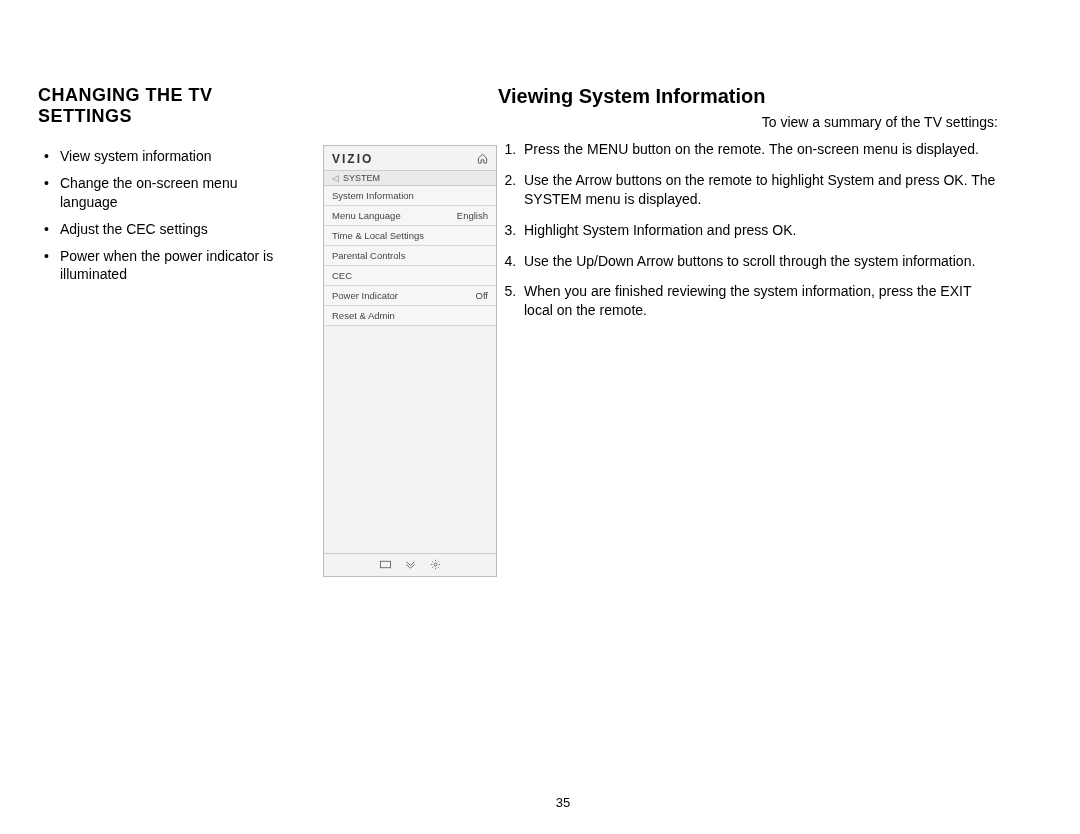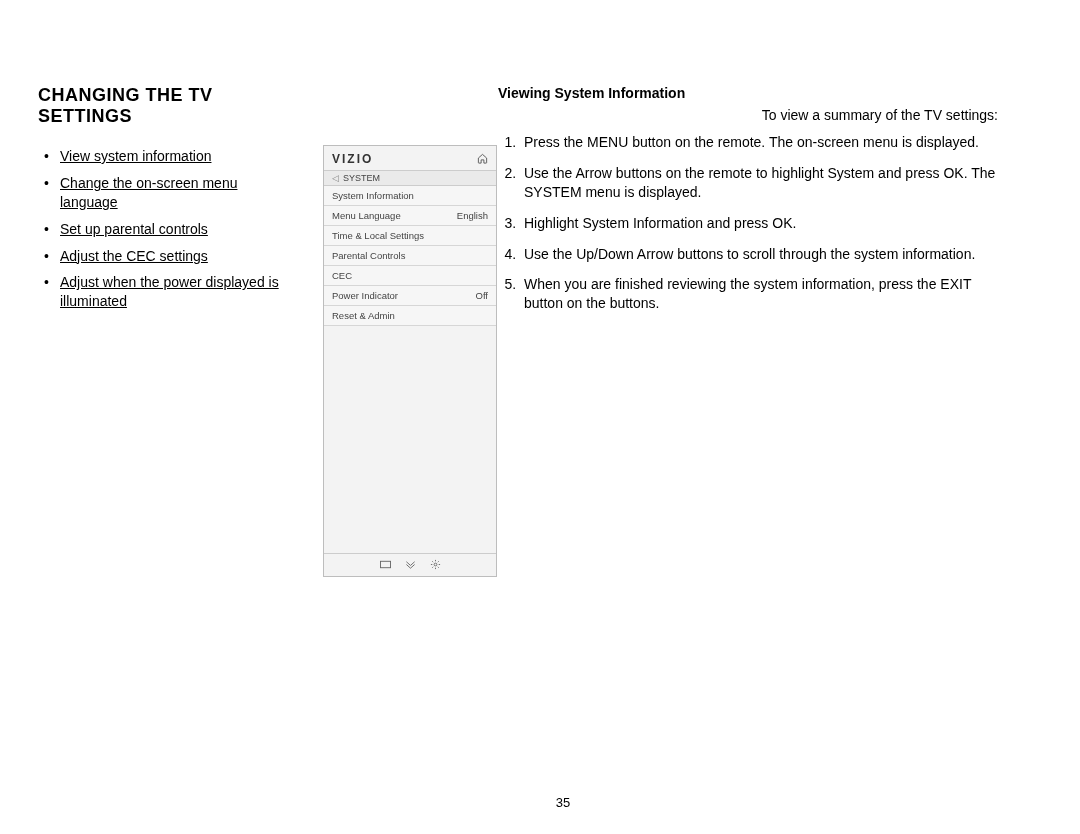--- a/index.html
+++ b/index.html
@@ -29,38 +29,37 @@
   .col-right {
     width: 500px;
   }
   h1 {
     font-size: 18px;
     font-weight: bold;
     letter-spacing: 0.5px;
     margin: 0 0 20px 0;
   }
   h2 {
-    font-size: 14px;
+    font-size: 20px;
     font-weight: bold;
     margin: 0 0 6px 0;
   }
   p.intro {
     margin: 0 0 10px 0;
     text-align: right;
   }
   ul.bullets {
     list-style: none;
     padding-left: 22px;
     margin: 0;
   }
   ul.bullets li {
     position: relative;
     margin-bottom: 8px;
     line-height: 1.35;
-    text-decoration: underline;
   }
   ul.bullets li::before {
     content: "•";
     position: absolute;
     left: -16px;
     top: 0;
   }
   ol.steps {
     padding-left: 22px;
     margin: 0;
@@ -150,23 +149,22 @@
 </head>
 <body>
 
 <div class="page">
   <div class="col-left">
     <div class="col-left-text">
       <h1>CHANGING THE TV SETTINGS</h1>
       <ul class="bullets">
         <li>View system information</li>
         <li>Change the on-screen menu language</li>
-        <li>Set up parental controls</li>
         <li>Adjust the CEC settings</li>
-        <li>Adjust when the power displayed is illuminated</li>
+        <li>Power when the power indicator is illuminated</li>
       </ul>
     </div>
 
     <div class="tv-menu">
       <div class="tv-header">
         <span class="tv-logo">VIZIO</span>
         <span class="home-icon">
           <svg viewBox="0 0 24 24" fill="none" stroke="#555" stroke-width="2">
               <path d="M3 11l9-8 9 8v10a1 1 0 0 1-1 1h-5v-7h-6v7H4a1 1 0 0 1-1-1z"></path>
             </svg>
@@ -227,18 +225,18 @@
   </div>
 
   <div class="col-right">
     <h2>Viewing System Information</h2>
     <p class="intro">To view a summary of the TV settings:</p>
     <ol class="steps">
       <li><span>Press the </span><span class="bold">MENU</span><span> button on the remote. The on-screen menu is displayed.</span><span class="bold"></span><span></span><span class="bold"></span><span></span></li>
       <li><span>Use the </span><span class="bold">Arrow</span><span> buttons on the remote to highlight </span><span class="bold">System</span><span> and press </span><span class="bold">OK</span><span>. The SYSTEM menu is displayed.</span></li>
       <li><span>Highlight </span><span class="bold">System Information</span><span> and press </span><span class="bold">OK</span><span>.</span><span class="bold"></span><span></span></li>
       <li><span>Use the </span><span class="bold">Up/Down Arrow</span><span> buttons to scroll through the system information.</span><span class="bold"></span><span></span><span class="bold"></span><span></span></li>
-      <li><span>When you are finished reviewing the system information, press the </span><span class="bold">EXIT</span><span> button on the buttons.</span><span class="bold"></span><span></span><span class="bold"></span><span></span></li>
+      <li><span>When you are finished reviewing the system information, press the </span><span class="bold">EXIT</span><span> local on the remote.</span><span class="bold"></span><span></span><span class="bold"></span><span></span></li>
     </ol>
   </div>
 </div>
 
 <div class="page-number">35</div>
 
 </body></html>

